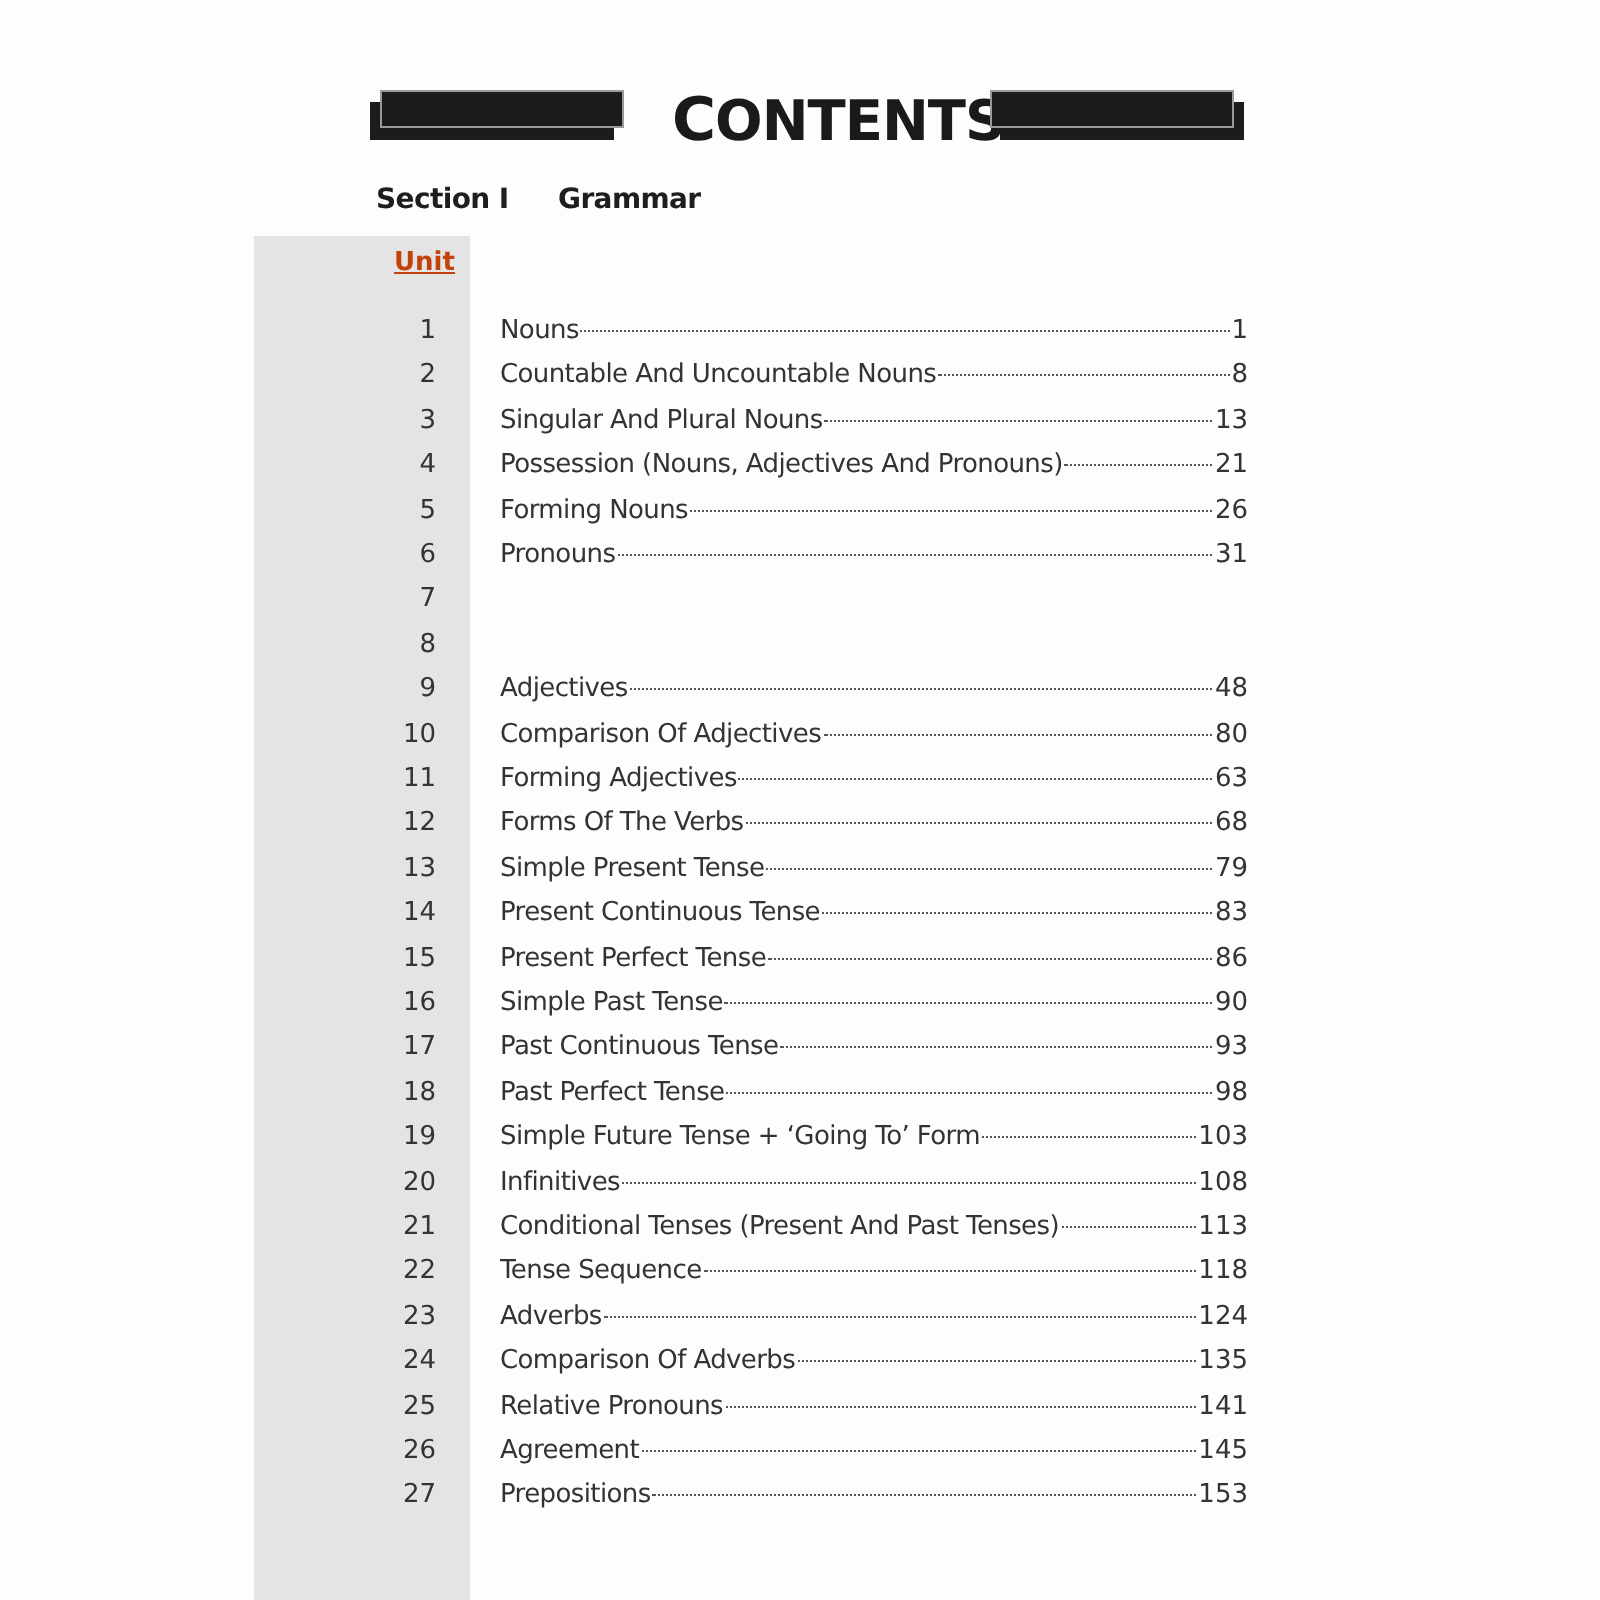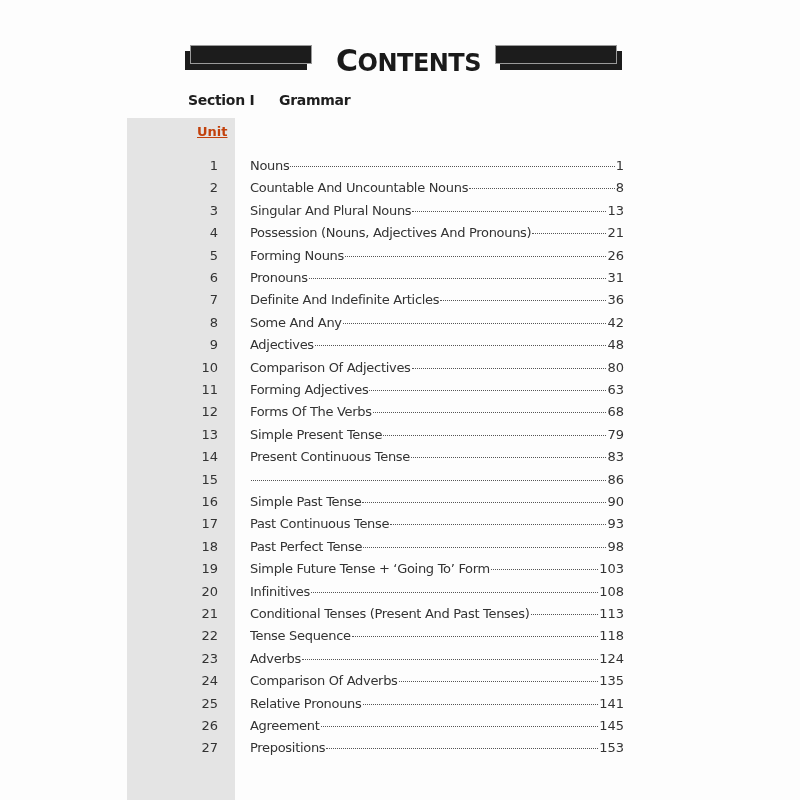--- a/index.html
+++ b/index.html
@@ -19,21 +19,21 @@
   .bar-left .shadow { left: -5px; top: 6px; }
   .bar-right { left: 495px; top: 45px; width: 122px; }
   .bar-right .shadow { left: 5px; top: 6px; }
 
   .title {
     position: absolute; left: 336px; top: 40px; width: 140px;
     font-family: "DejaVu Sans", sans-serif; font-weight: bold;
     font-size: 30px; letter-spacing: -0.5px; color: #1a1a1a;
     font-variant: small-caps; line-height: 42px; white-space: nowrap;
   }
-  .title .small { font-size: 24px; }
+  .title .small { font-size: 28px; }
 
   .section {
     position: absolute; left: 188px; top: 92px;
     font-weight: bold; font-size: 14px; color: #1e1e1e; letter-spacing: -0.3px;
   }
   .section .grammar { position: absolute; left: 91px; top: 0; white-space: nowrap; }
   .section .sec-label { white-space: nowrap; }
 
   .gray-col {
     position: absolute; left: 127px; top: 118px; width: 108px; height: 682px;
@@ -129,33 +129,23 @@
       <div class="row" style="top: 112px;">
         <span class="num">6</span>
         <span class="entry">
           <span class="t">Pronouns</span>
           <span class="dots"></span>
           <span class="pg">31</span>
         </span>
       </div>
       <div class="row" style="top: 134.4px;">
         <span class="num">7</span>
-        <span class="entry">
-          <span class="t">Definite And Indefinite Articles</span>
-          <span class="dots"></span>
-          <span class="pg">36</span>
-        </span>
       </div>
       <div class="row" style="top: 156.8px;">
         <span class="num">8</span>
-        <span class="entry">
-          <span class="t">Some And Any</span>
-          <span class="dots"></span>
-          <span class="pg">42</span>
-        </span>
       </div>
       <div class="row" style="top: 179.2px;">
         <span class="num">9</span>
         <span class="entry">
           <span class="t">Adjectives</span>
           <span class="dots"></span>
           <span class="pg">48</span>
         </span>
       </div>
       <div class="row" style="top: 201.6px; padding-left: 42px;">
@@ -194,20 +184,21 @@
         <span class="num">14</span>
         <span class="entry">
           <span class="t">Present Continuous Tense</span>
           <span class="dots"></span>
           <span class="pg">83</span>
         </span>
       </div>
       <div class="row" style="top: 313.6px;">
         <span class="num">15</span>
         <span class="entry">
+          <span class="t">Present Perfect Tense</span>
           <span class="dots"></span>
           <span class="pg">86</span>
         </span>
       </div>
       <div class="row" style="top: 336px;">
         <span class="num">16</span>
         <span class="entry">
           <span class="t">Simple Past Tense</span>
           <span class="dots"></span>
           <span class="pg">90</span>

